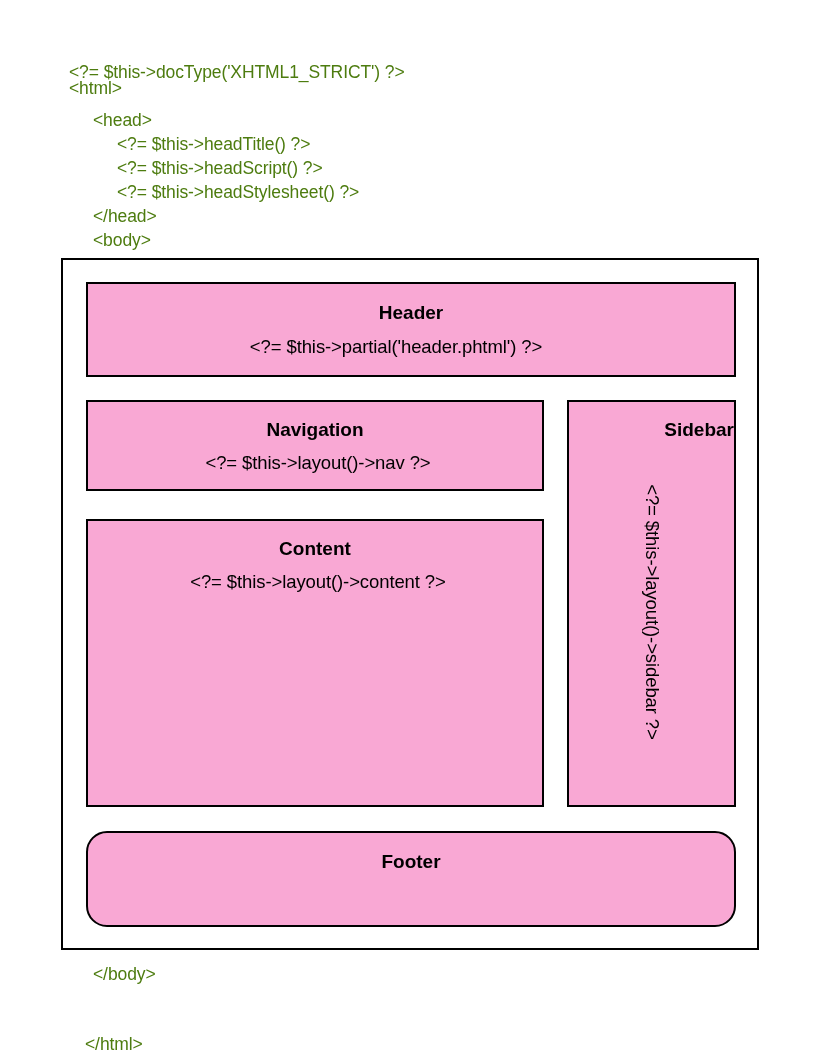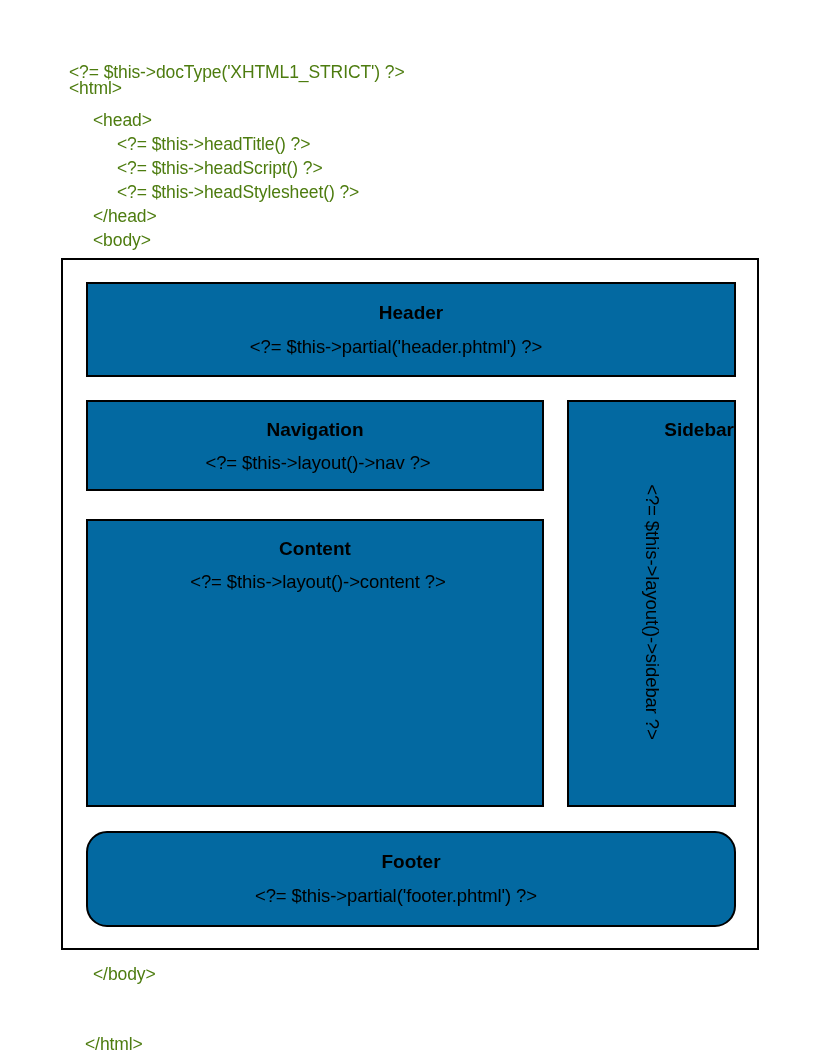--- a/index.html
+++ b/index.html
@@ -47,21 +47,21 @@
     border: 2px solid #000000;
     box-sizing: border-box;
     background: #ffffff;
   }
 
   
   .box {
     position: absolute;
     border: 2px solid #000000;
     box-sizing: border-box;
-    background: #0369a1;
+    background: #f9a8d4;
   }
 
   .box-title {
     position: absolute;
     left: 0;
     right: 0;
     text-align: center;
     font-size: 19px;
     font-weight: bold;
     line-height: 22px;
@@ -184,21 +184,20 @@
 
   <div class="box sidebar-box">
     <div class="box-title">Sidebar</div>
     <div class="sidebar-rotated-wrap">
       <div class="sidebar-rotated">&lt;?= $this-&gt;layout()-&gt;sidebar ?&gt;</div>
     </div>
   </div>
 
   <div class="box footer-box">
     <div class="box-title">Footer</div>
-    <div class="box-code">&lt;?= $this-&gt;partial('footer.phtml') ?&gt;</div>
   </div>
 
   <div>
     <div class="code-line indent-1" style="top:962px;">&lt;/body&gt;</div>
     <div class="code-line indent-0" style="top:1032px;margin-left:16px;">&lt;/html&gt;</div>
   </div>
 
 </div>
 
 </body></html>

